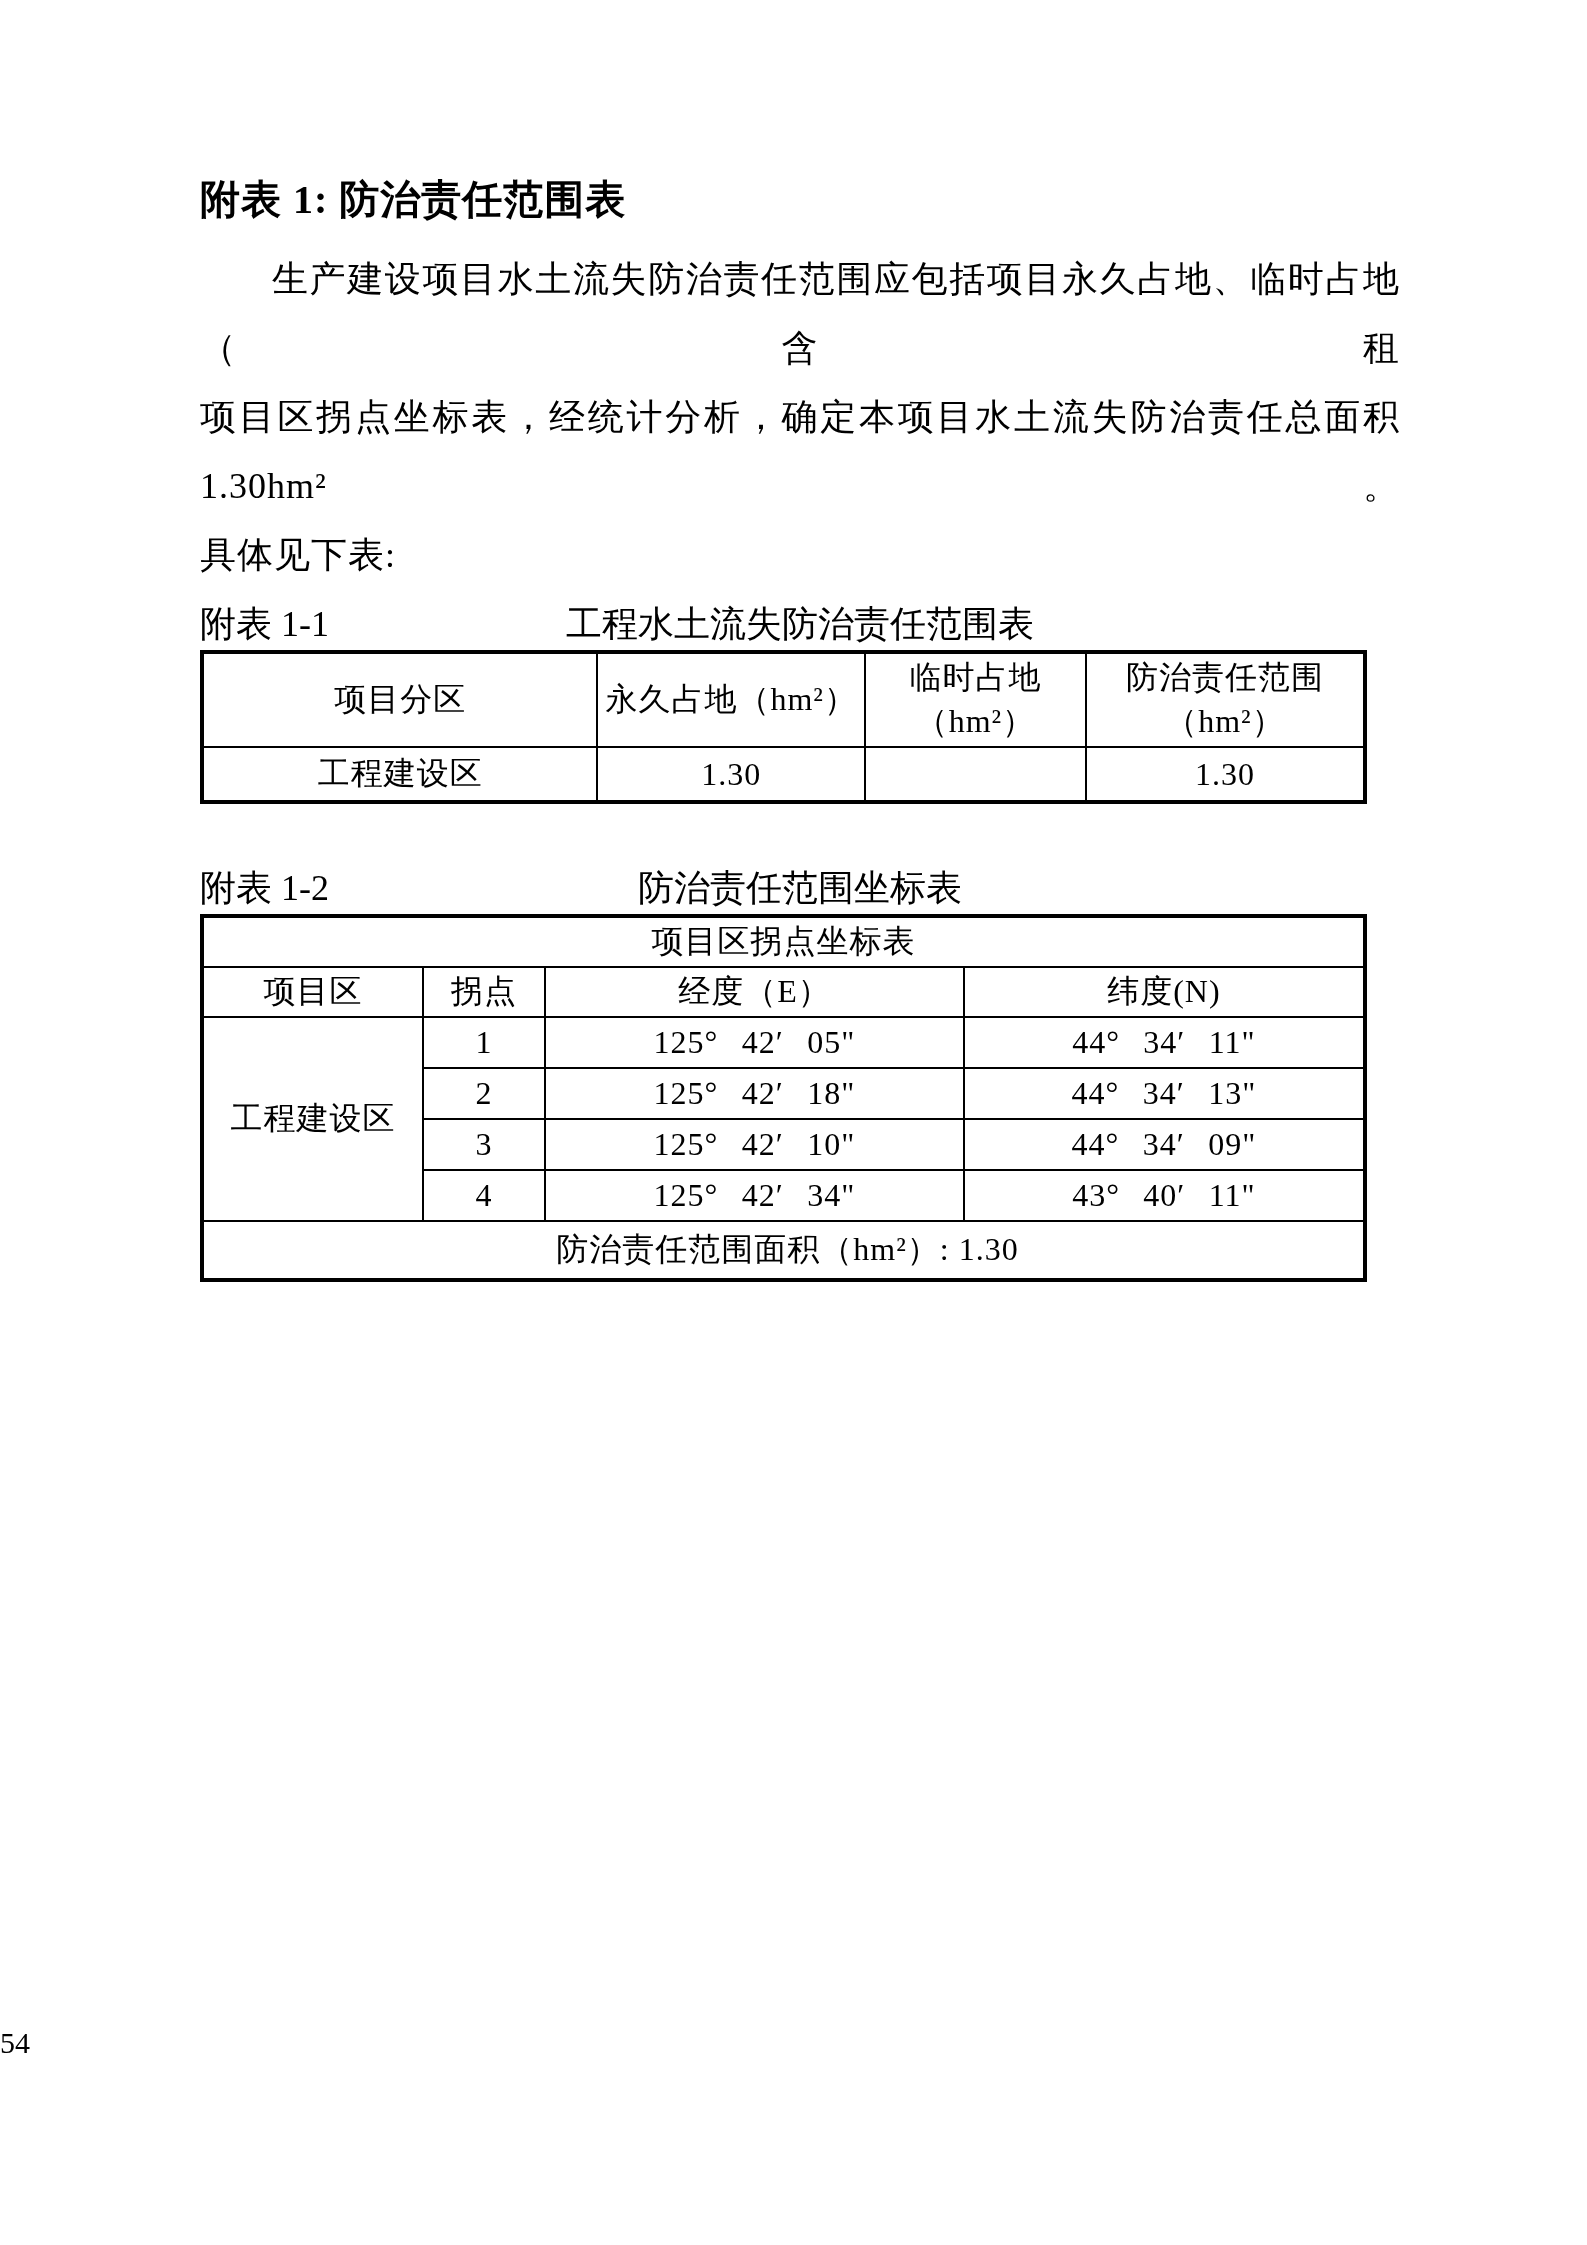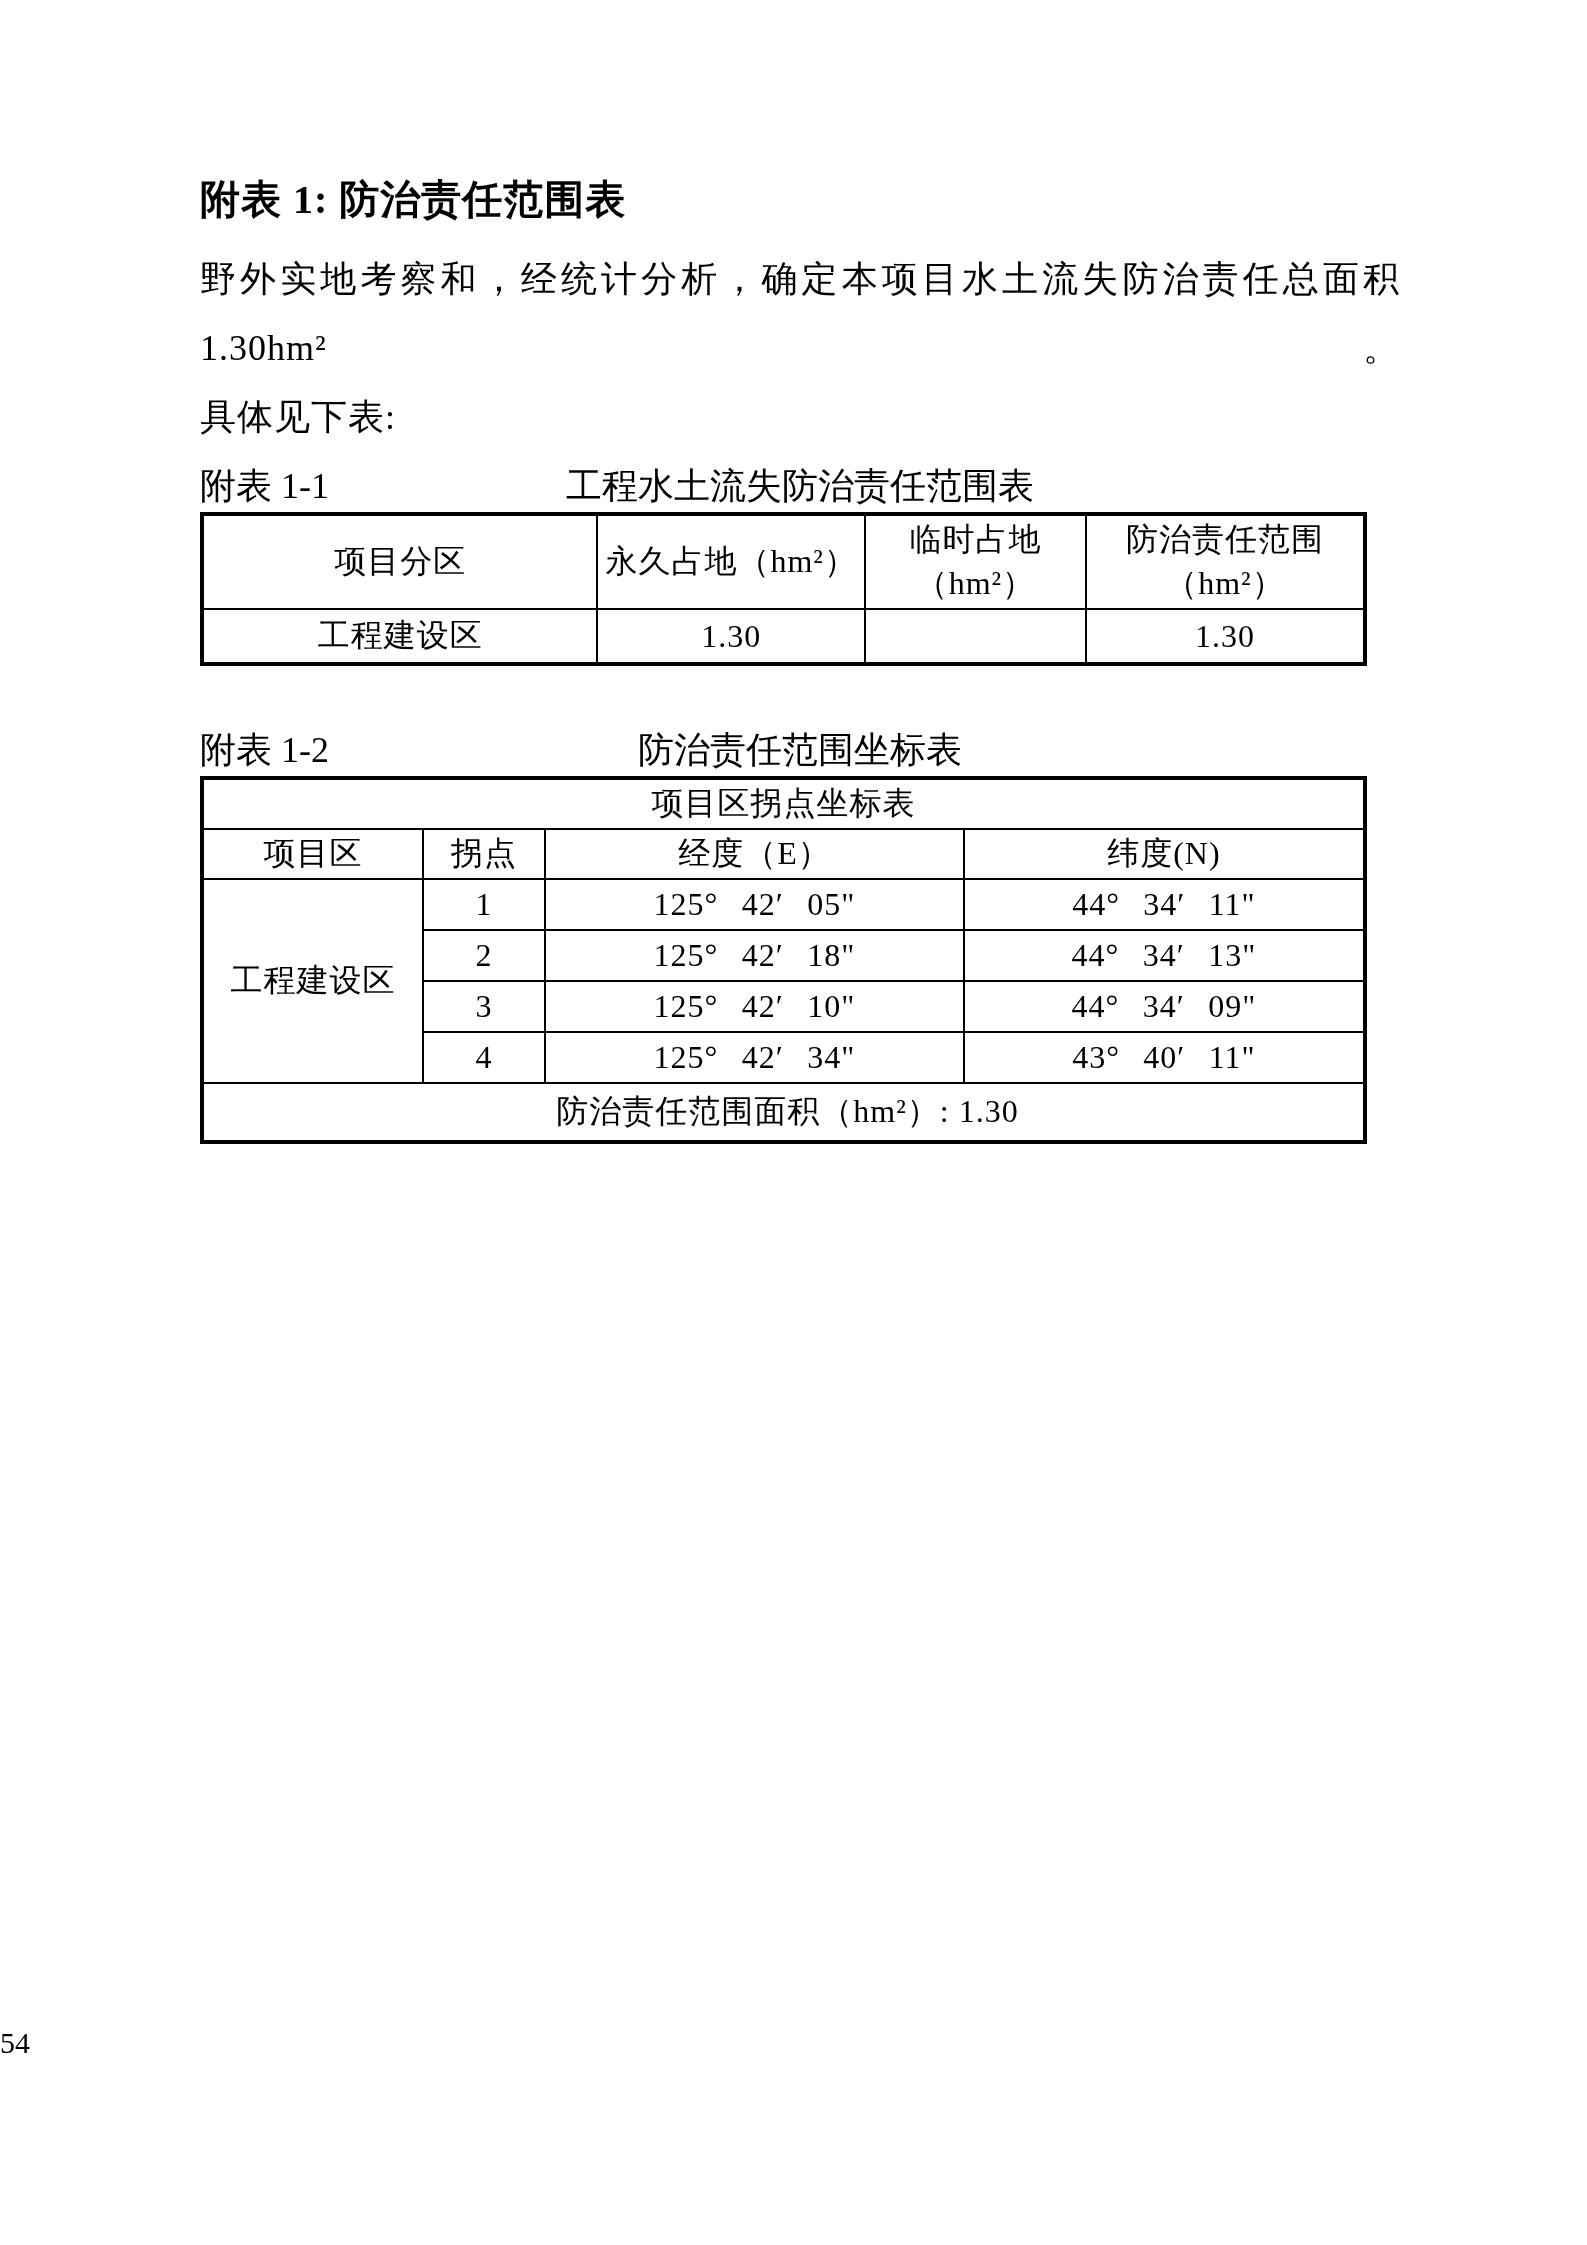--- a/index.html
+++ b/index.html
@@ -91,21 +91,22 @@
   }
 </style>
 </head>
 <body>
 
 <div class="page">
 
   <h1 class="doc-heading">附表 1: 防治责任范围表</h1>
 
   <div>
-    <div class="para-line jline">野外实地考察和，经统计分析，确定本项目水土流失防治责任总面积 1.30hm²。</div>
+    <div class="para-line jline indent">生产建设项目水土流失防治责任范围应包括项目永久占地、临时占地（含租</div>
+    <div class="para-line jline">项目区拐点坐标表，经统计分析，确定本项目水土流失防治责任总面积 1.30hm²。</div>
     <div class="para-line">具体见下表:</div>
   </div>
 
   <div class="caption">
     <span class="caption-label">附表 1-1</span>
     <span class="caption-title">工程水土流失防治责任范围表</span>
   </div>
 
   <table class="doc-table t1">
     <colgroup>

